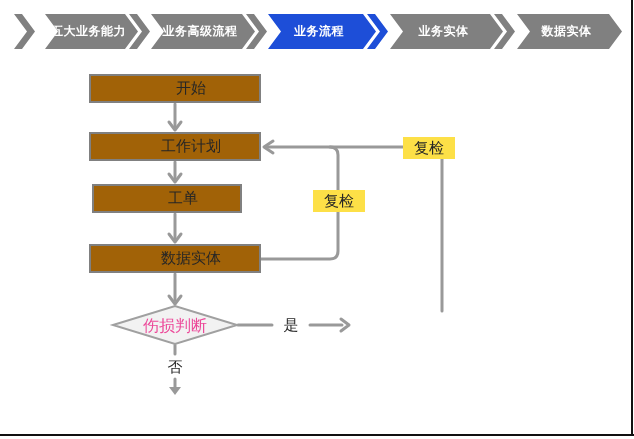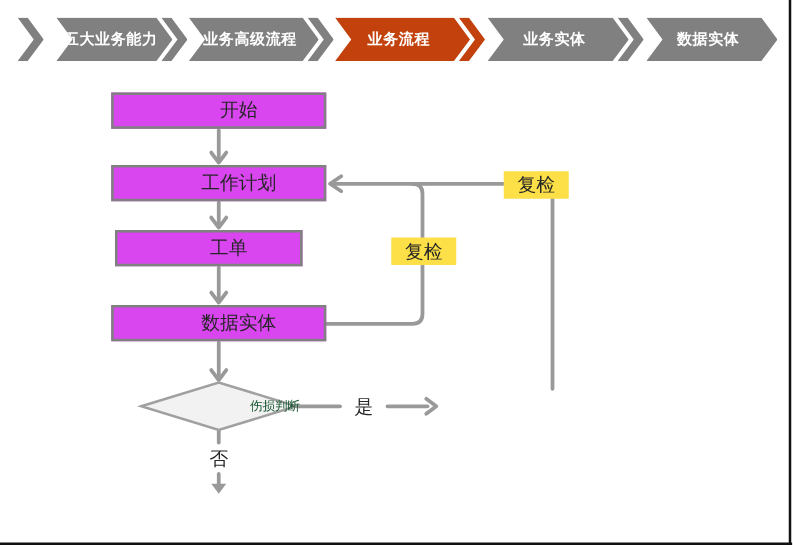--- a/index.html
+++ b/index.html
@@ -14,35 +14,35 @@
     clip-path:polygon(0 0, calc(100% - 13px) 0, 100% 50%, calc(100% - 13px) 100%, 0 100%, 13px 50%);
     display:flex;align-items:center;justify-content:center;
     color:#ffffff;font-size:12px;font-weight:bold;letter-spacing:0.5px;
     padding-right:6px;box-sizing:border-box;
   }
   .chev-band{
     width:21px;
     clip-path:polygon(0 0, 8px 0, 21px 50%, 8px 100%, 0 100%, 13px 50%);
   }
   .gray-fill{background:#808080;}
-  .blue-fill{background:#c2410c;}
+  .blue-fill{background:#1d4ed8;}
 
   
   .fsvg{position:absolute;left:0;top:0;}
   .node{
-    position:absolute;background:#d946ef;border:2px solid #808080;
+    position:absolute;background:#a16207;border:2px solid #808080;
     display:flex;align-items:center;justify-content:center;
     font-size:15px;color:#262626;box-sizing:border-box;padding-left:32px;
   }
   .edge-label{
     position:absolute;font-size:15px;color:#262626;text-align:center;
   }
   .chip{background:#fde047;}
   .diamond-label{
-    position:absolute;font-size:10px;color:#14532d;text-align:right;
+    position:absolute;font-size:16px;color:#ec4899;text-align:center;
   }
 
   
   .frame-bottom{position:absolute;left:0;top:434px;width:634px;height:2px;background:#111111;}
   .frame-right{position:absolute;left:631px;top:0;width:2px;height:436px;background:#111111;}
 </style>
 </head>
 <body>
 
 <div id="screen">

